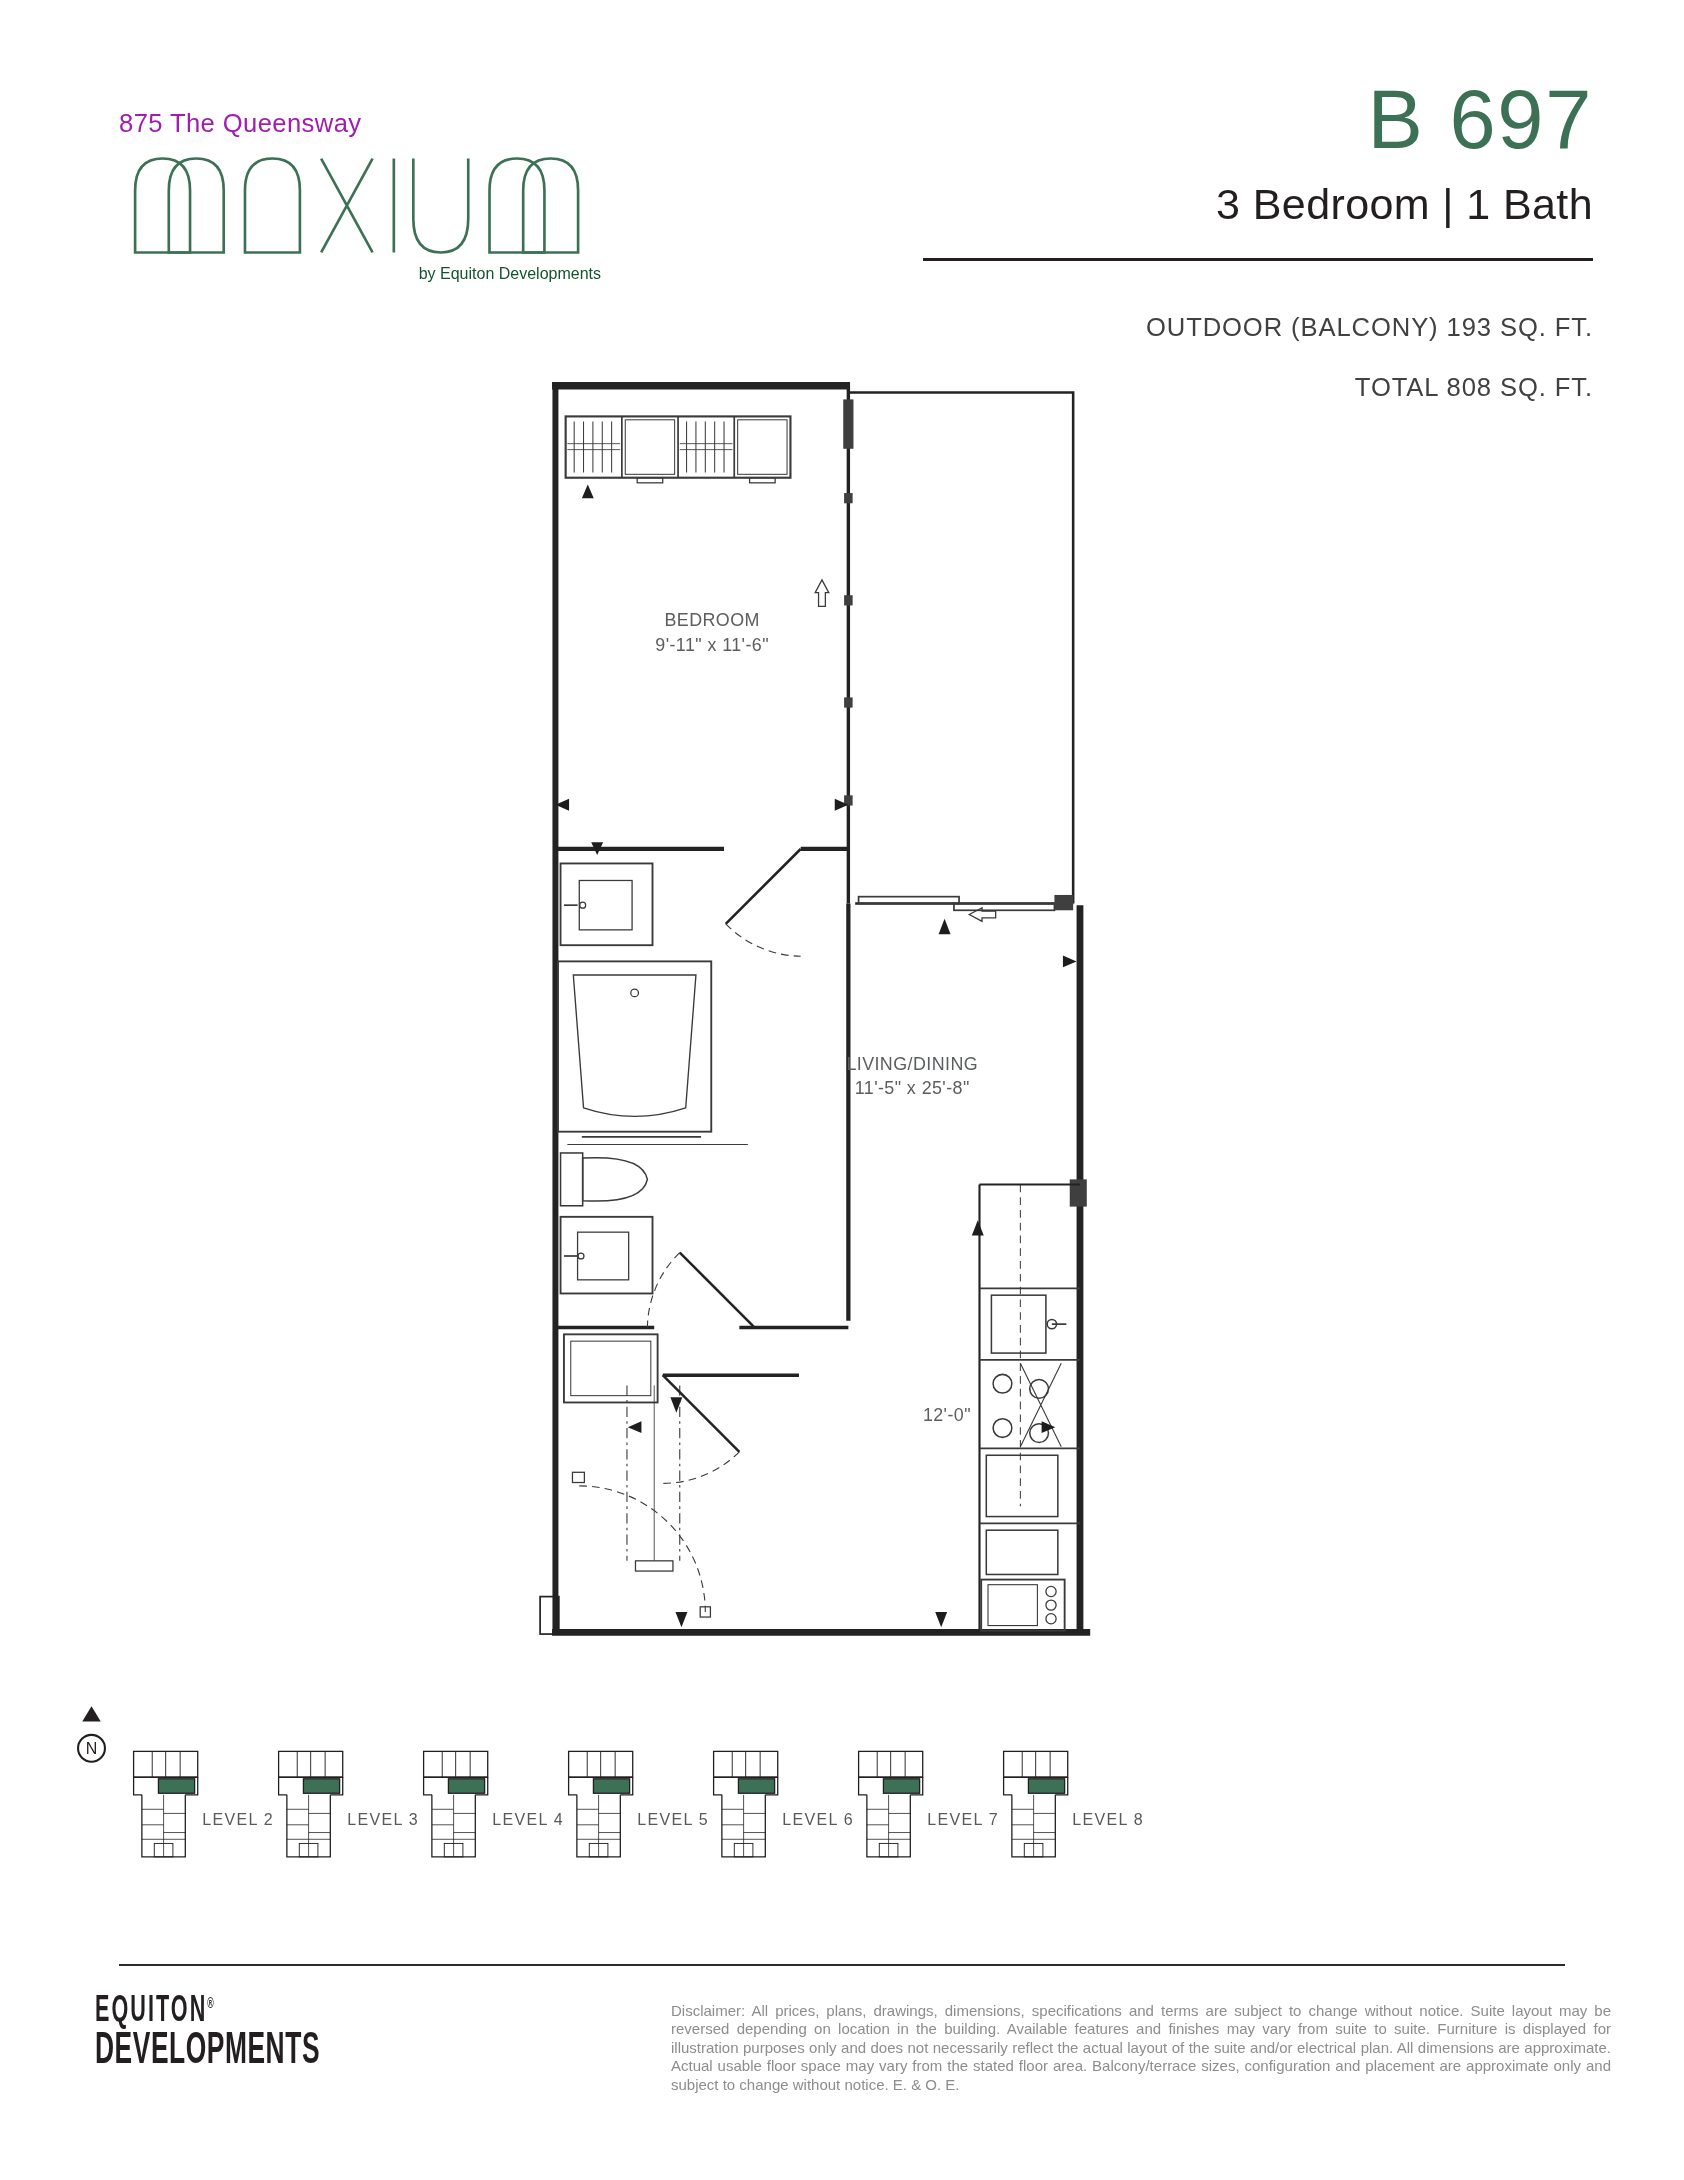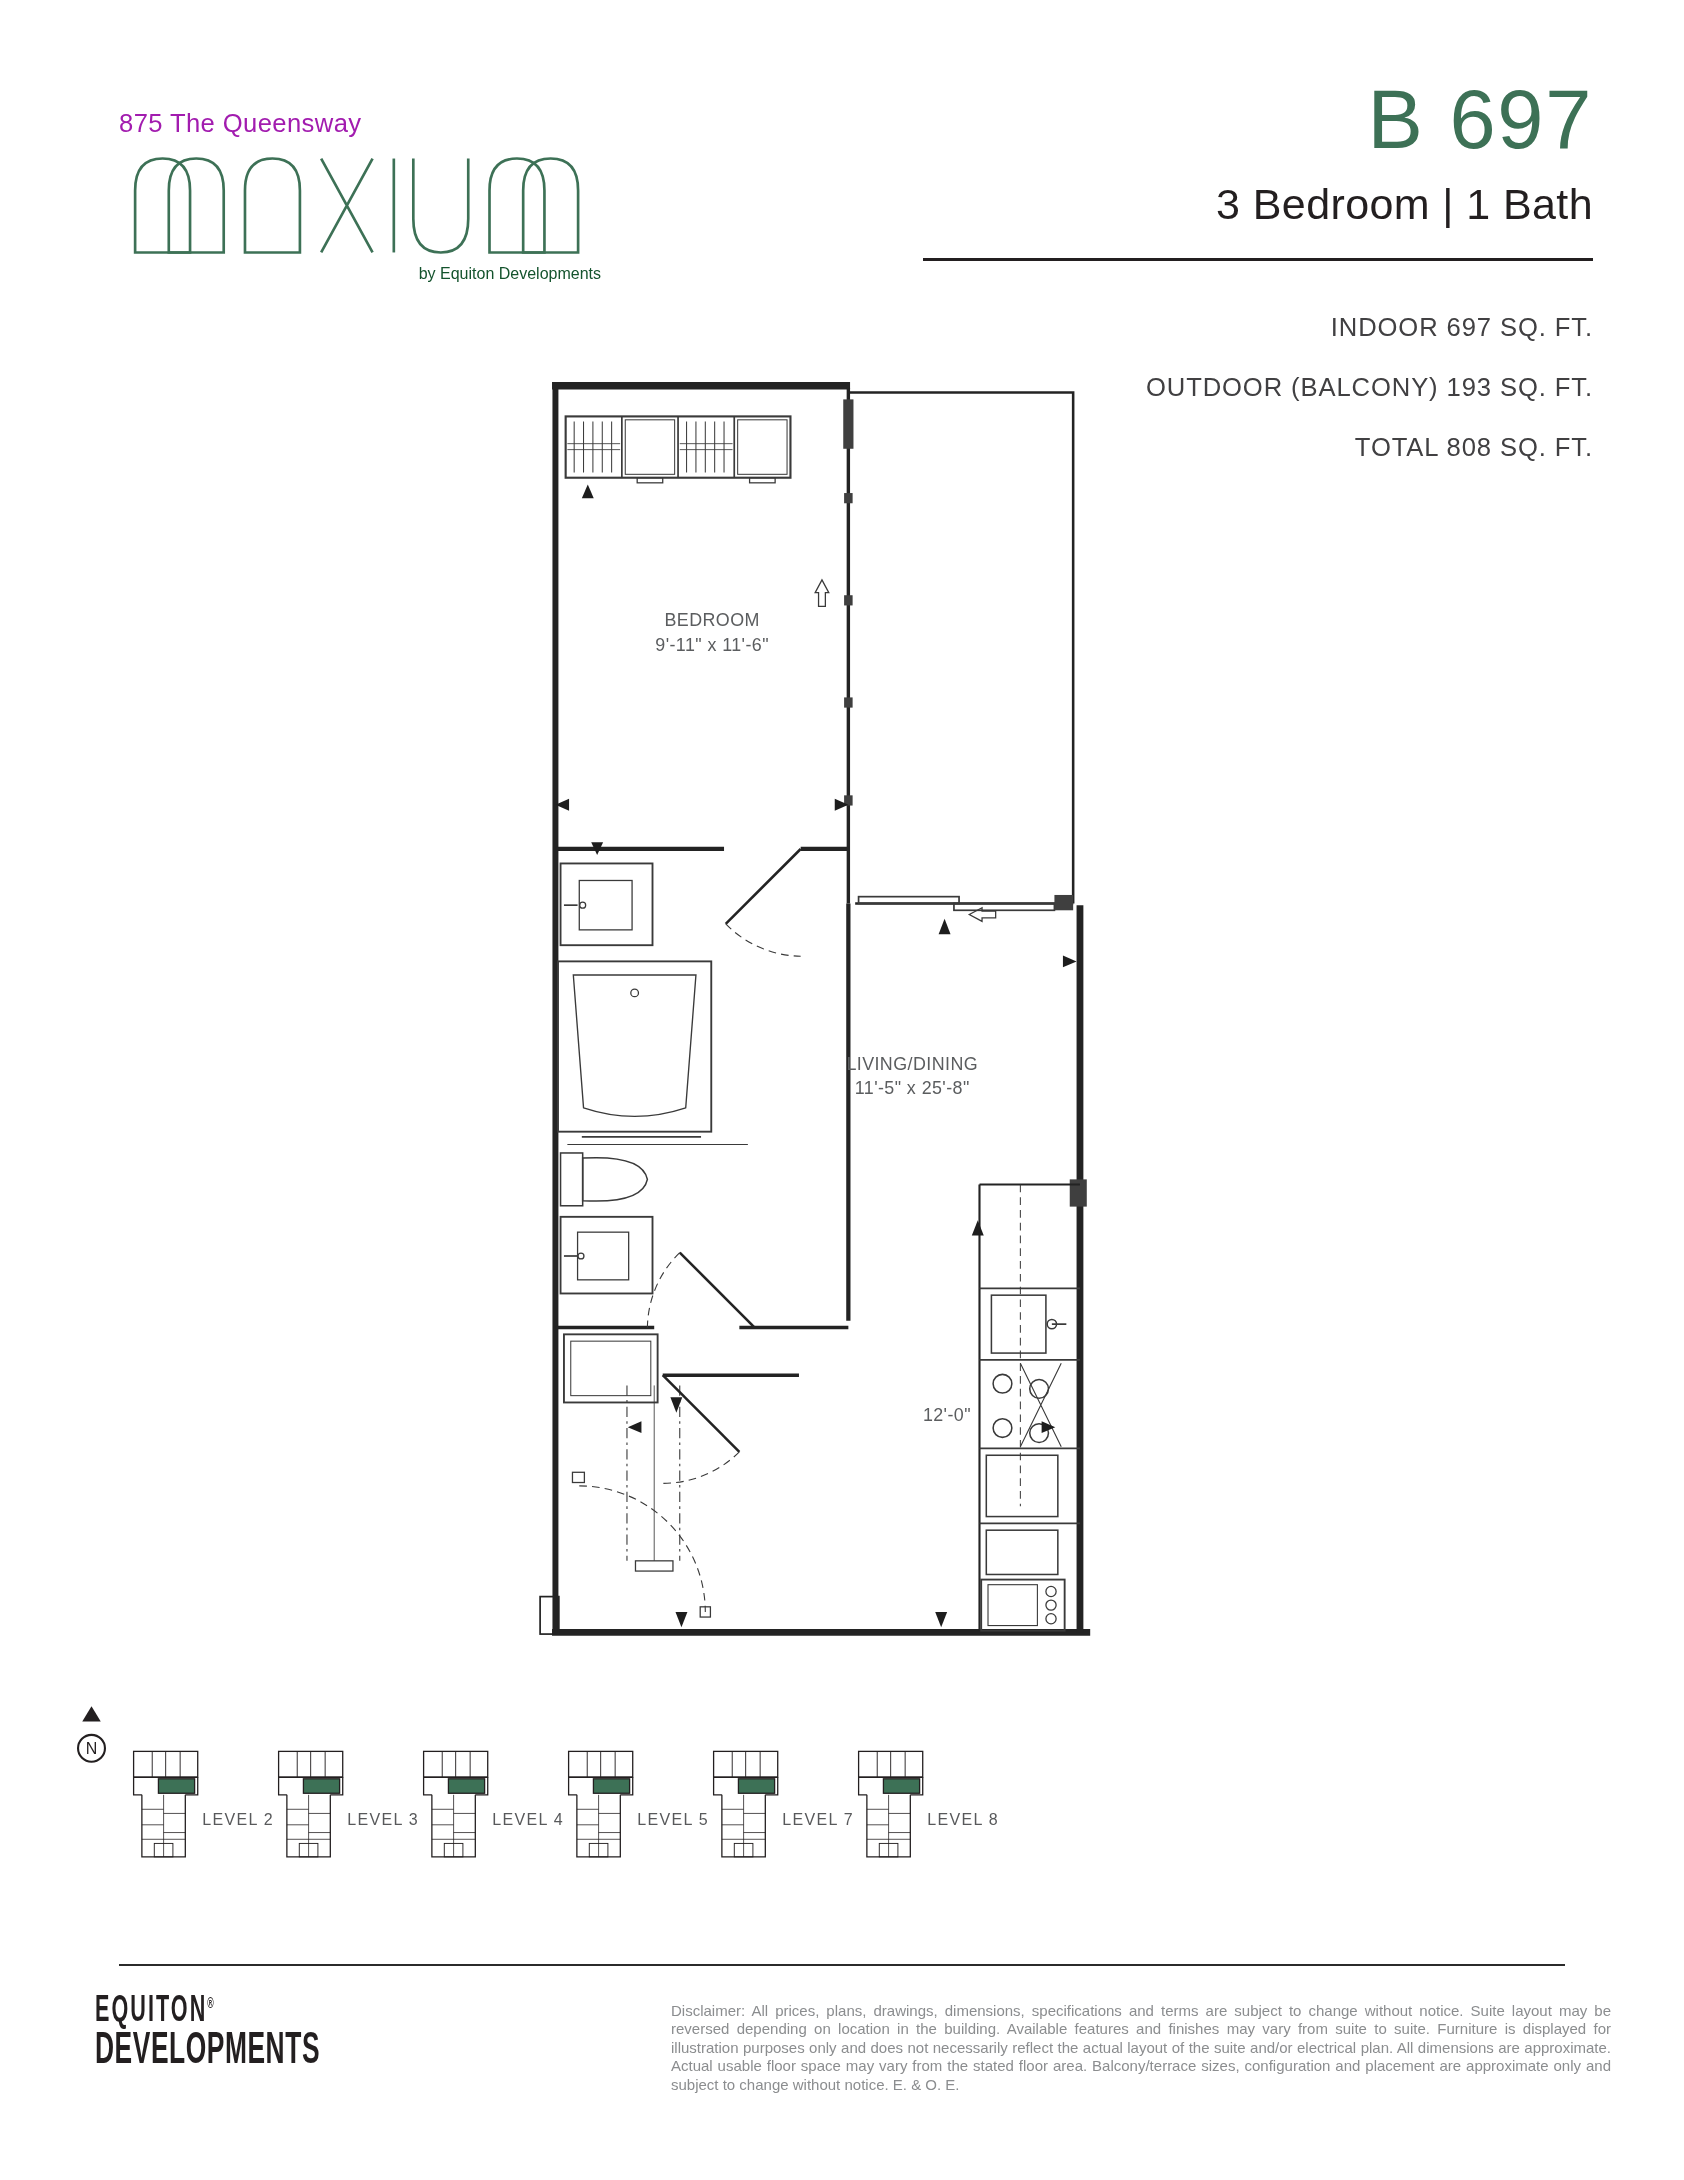--- a/index.html
+++ b/index.html
@@ -79,21 +79,20 @@
     </svg>
 
     <div class="brand-byline">by Equiton Developments</div>
   </div>
 
   <div class="suite">
     <div class="suite-number">B 697</div>
     <div class="suite-type">3 Bedroom | 1 Bath</div>
     <div class="suite-rule"></div>
     <div class="suite-areas">
-      <div>INDOOR 697 SQ. FT.</div>
       <div>OUTDOOR (BALCONY) 193 SQ. FT.</div>
       <div>TOTAL 808 SQ. FT.</div>
     </div>
   </div>
 
   <svg class="plan" viewBox="0 0 660 1560">
 
     <g>
       <path class="w" d="M24,20 V1488" stroke-width="7"></path>
       <path class="w" d="M20,24 H370" stroke-width="9"></path>
@@ -317,20 +316,26 @@
     <div class="kp-cell">
       <svg viewBox="0 0 140 232" width="119" height="198">
           <use href="#keyplan"></use>
         </svg>
       <div class="kp-label">LEVEL 5</div>
     </div>
     <div class="kp-cell">
       <svg viewBox="0 0 140 232" width="119" height="198">
           <use href="#keyplan"></use>
         </svg>
+      <div class="kp-label">LEVEL 6</div>
+    </div>
+    <div class="kp-cell">
+      <svg viewBox="0 0 140 232" width="119" height="198">
+          <use href="#keyplan"></use>
+        </svg>
       <div class="kp-label">LEVEL 7</div>
     </div>
     <div class="kp-cell">
       <svg viewBox="0 0 140 232" width="119" height="198">
           <use href="#keyplan"></use>
         </svg>
       <div class="kp-label">LEVEL 8</div>
     </div>
   </div>
 

